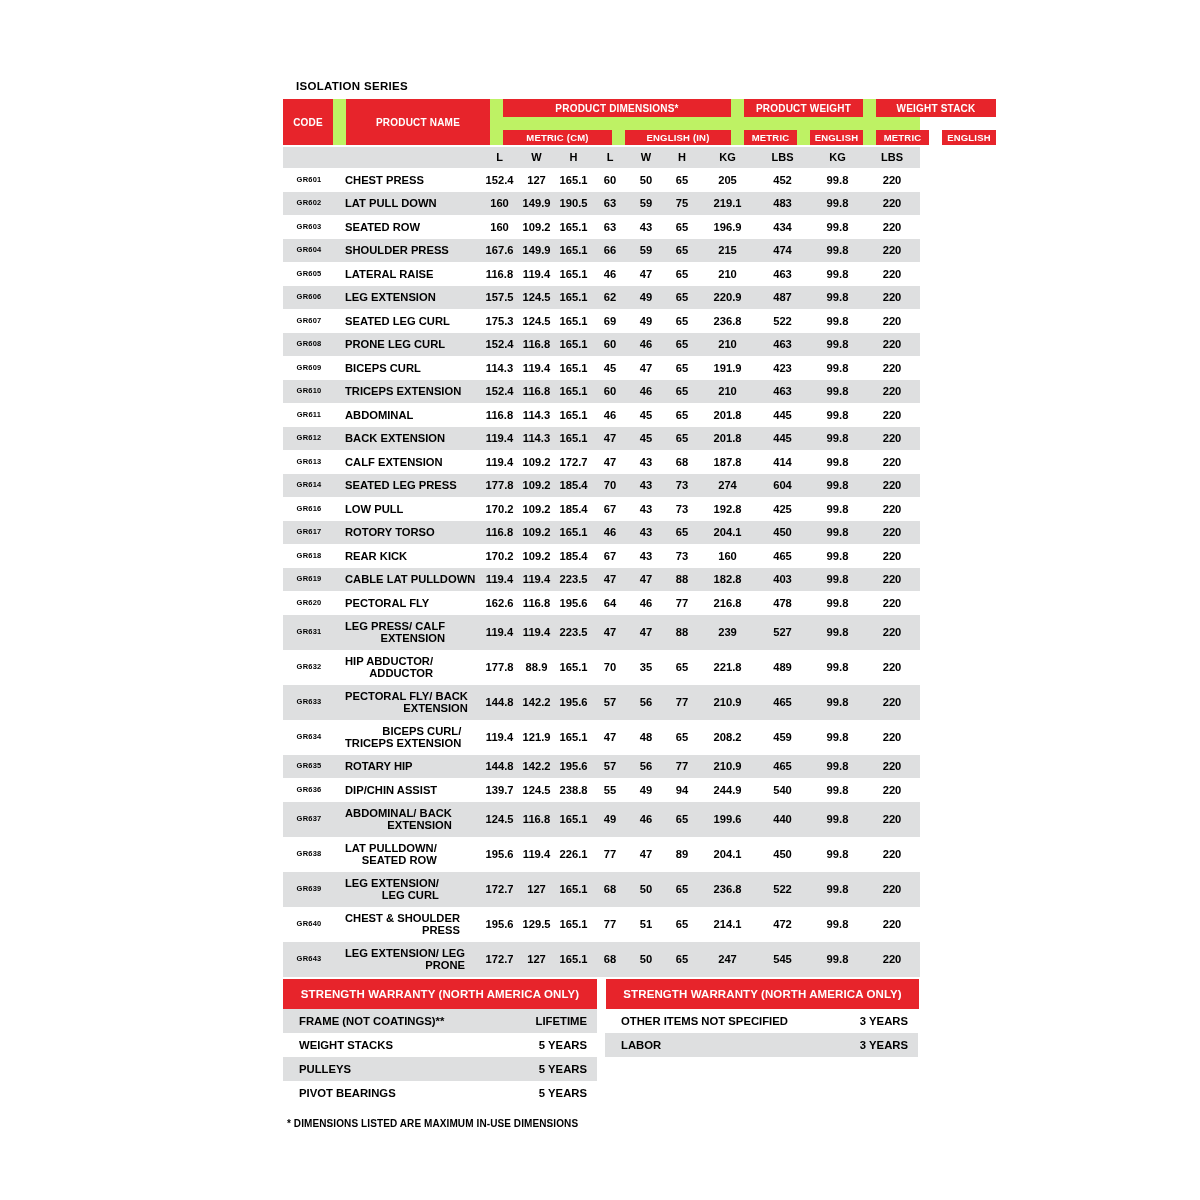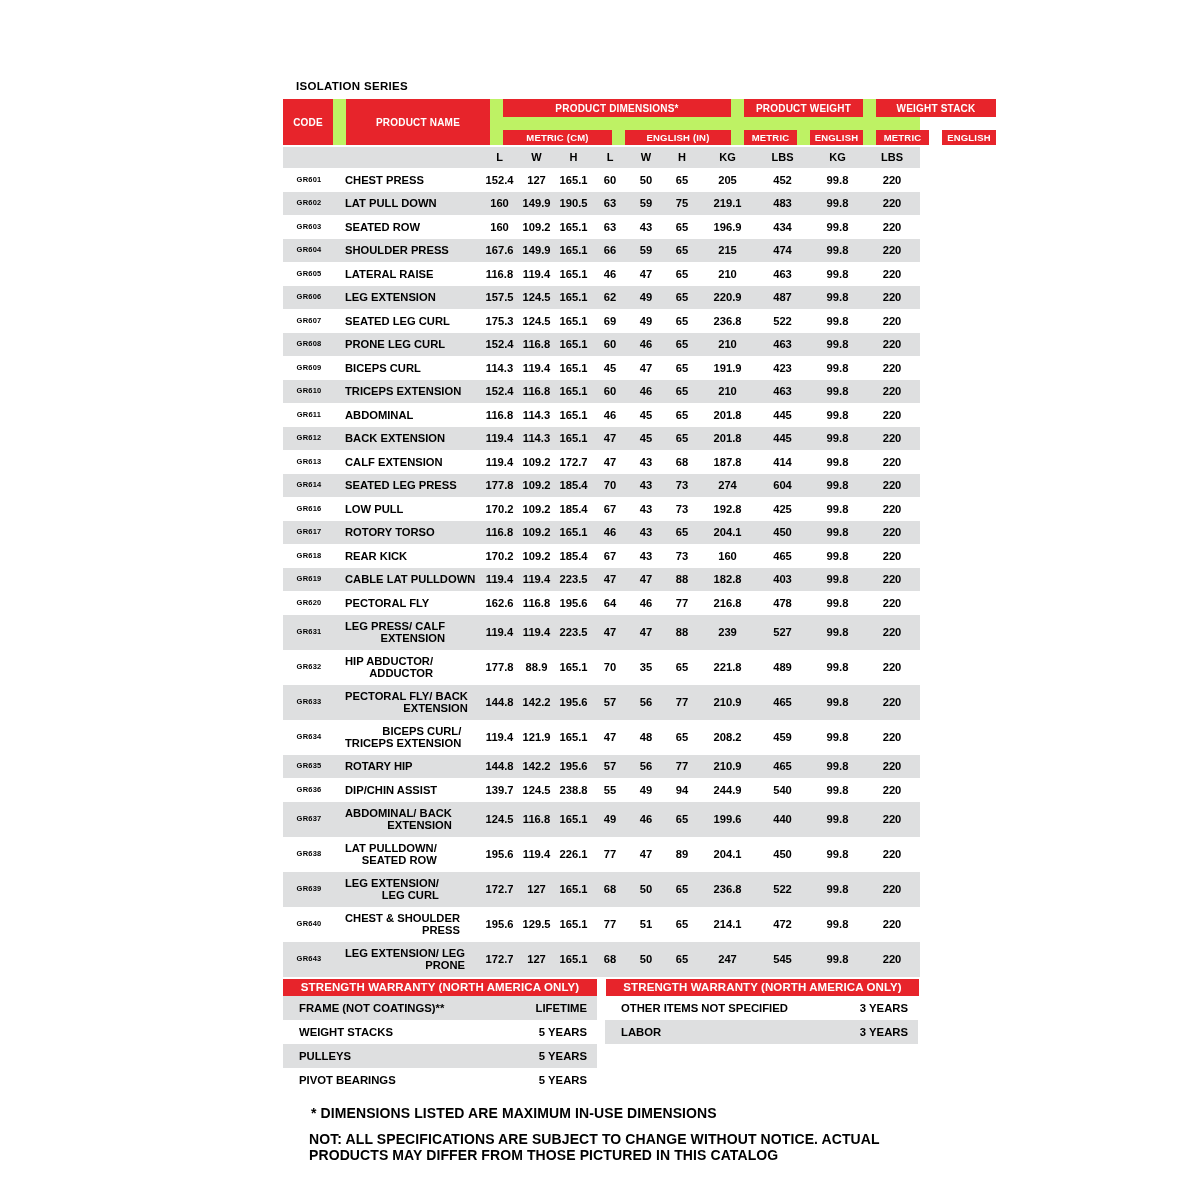--- a/index.html
+++ b/index.html
@@ -32,35 +32,35 @@
 
   
   .trow{display:grid;grid-template-columns:var(--cols);min-height:23.5px;align-items:center;}
   .trow.stripe{background:var(--stripe)}
   .cell{display:flex;align-items:center;justify-content:center;text-align:center;font-size:11.2px;line-height:12.5px;}
   .cell-code{font-size:7.5px;letter-spacing:.2px}
   .cell-product-name{justify-content:flex-start;text-align:right;padding:5px 2px 5px 10px;white-space:pre-line;}
 
   
   .wbars{display:flex;gap:9px;margin-top:2px;}
-  .wbar{height:17px;background:var(--red);color:#fff;display:flex;align-items:center;justify-content:center;
+  .wbar{height:30px;background:var(--red);color:#fff;display:flex;align-items:center;justify-content:center;
     font-size:11.5px;letter-spacing:.1px;}
   .wbar.left{width:314px}.wbar.right{width:313px}
   .wcols{display:flex;gap:8px;}
   .wcol{display:flex;flex-direction:column;}
   .wcol.left{width:314px}.wcol.right{width:313px}
   .wrow{height:24px;display:flex;align-items:center;justify-content:space-between;
     padding:0 10px 0 16px;font-size:11.3px;}
   .wrow.wgray{background:var(--stripe)}
   .wrow .witem{text-align:left}
   .wrow .wval{text-align:left;white-space:nowrap}
 
   
   .notes{margin-top:13px;}
-  .note{font-size:14px;letter-spacing:.1px;margin-bottom:10px;margin-left:24px;}
+  .note{font-size:10px;letter-spacing:.1px;margin-bottom:10px;}
   .note:nth-child(1){padding-left:4px}
   .note:nth-child(2){padding-left:2px}
   .note:nth-child(3){padding-left:13px}
 </style>
 </head>
 <body>
 
 <div class="sheet">
 
   <div class="title">ISOLATION SERIES</div>
@@ -557,16 +557,15 @@
         </div>
         <div class="wrow wgray">
           <div class="witem">LABOR</div>
           <div class="wval">3 YEARS</div>
         </div>
       </div>
   </div>
 
   <div class="notes">
     <div class="note">* DIMENSIONS LISTED ARE MAXIMUM IN-USE DIMENSIONS</div>
-    <div class="note">NOT: ALL SPECIFICATIONS ARE SUBJECT TO CHANGE WITHOUT NOTICE. ACTUAL PRODUCTS MAY DIFFER FROM THOSE PICTURED IN THIS CATALOG</div>
   </div>
 
 </div>
 
 </body></html>

